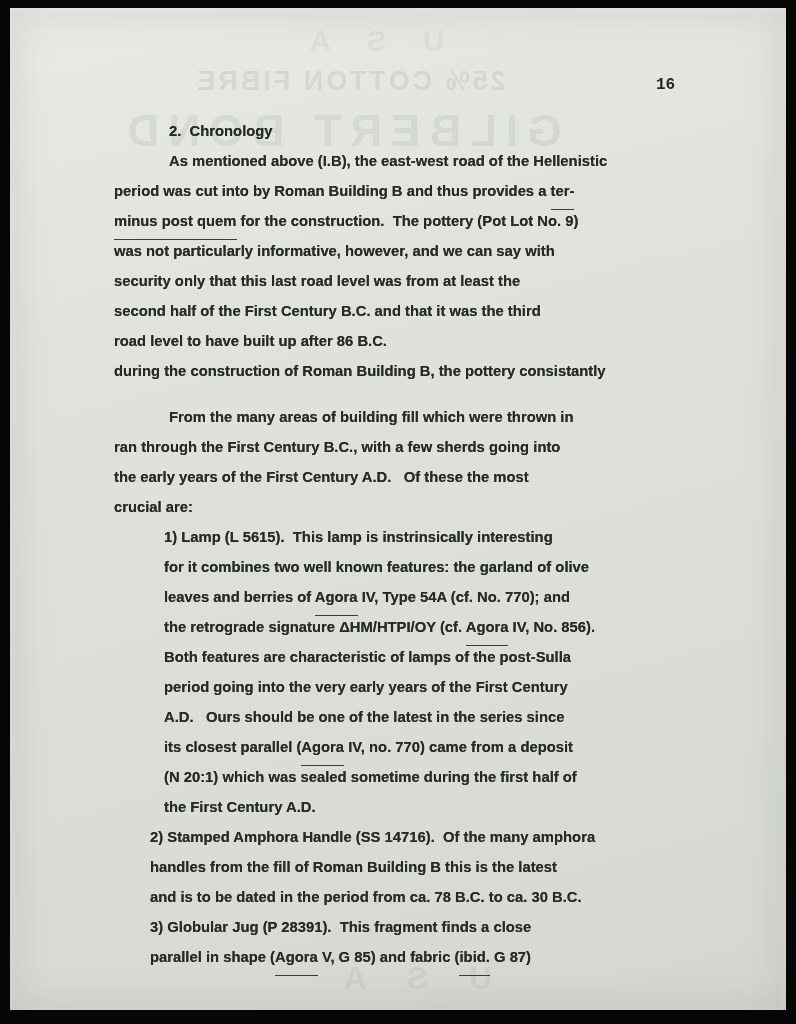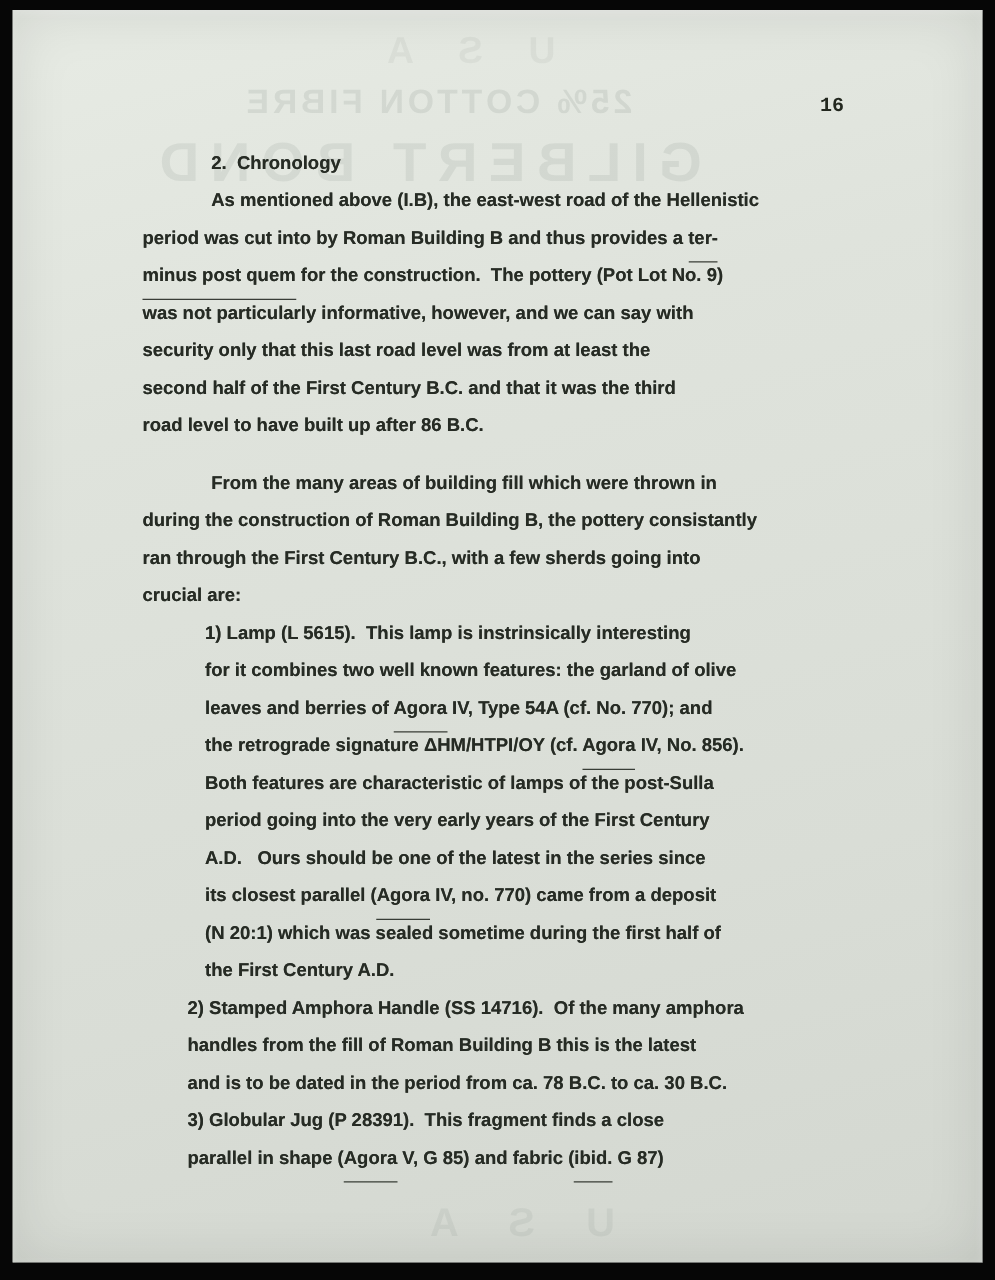--- a/index.html
+++ b/index.html
@@ -72,23 +72,24 @@
   <div class="page-number">16</div>
   <div class="text-block">
       <div class="line ind-1"><span>2.  Chronology</span></div>
       <div class="line ind-1"><span>As mentioned above (I.B), the east-west road of the Hellenistic</span></div>
       <div class="line ind-0"><span>period was cut into by Roman Building B and thus provides a </span><span class="u">ter-</span></div>
       <div class="line ind-0"><span class="u">minus post quem</span><span> for the construction.  The pottery (Pot Lot No. 9)</span></div>
       <div class="line ind-0"><span>was not particularly informative, however, and we can say with</span></div>
       <div class="line ind-0"><span>security only that this last road level was from at least the</span></div>
       <div class="line ind-0"><span>second half of the First Century B.C. and that it was the third</span></div>
       <div class="line ind-0"><span>road level to have built up after 86 B.C.</span></div>
+      <div class="line ind-0"><span>during the construction of Roman Building B, the pottery consistantly</span></div>
       <div class="line ind-1 gap"><span>From the many areas of building fill which were thrown in</span></div>
-      <div class="line ind-0"><span>during the construction of Roman Building B, the pottery consistantly</span></div>
       <div class="line ind-0"><span>ran through the First Century B.C., with a few sherds going into</span></div>
+      <div class="line ind-0"><span>the early years of the First Century A.D.   Of these the most</span></div>
       <div class="line ind-0"><span>crucial are:</span></div>
       <div class="line ind-2"><span>1) Lamp (L 5615).  This lamp is instrinsically interesting</span></div>
       <div class="line ind-2"><span>for it combines two well known features: the garland of olive</span></div>
       <div class="line ind-2"><span>leaves and berries of </span><span class="u">Agora</span><span> IV, Type 54A (cf. No. 770); and</span></div>
       <div class="line ind-2"><span>the retrograde signature ΔHM/HTPI/OY (cf. </span><span class="u">Agora</span><span> IV, No. 856).</span></div>
       <div class="line ind-2"><span>Both features are characteristic of lamps of the post-Sulla</span></div>
       <div class="line ind-2"><span>period going into the very early years of the First Century</span></div>
       <div class="line ind-2"><span>A.D.   Ours should be one of the latest in the series since</span></div>
       <div class="line ind-2"><span>its closest parallel (</span><span class="u">Agora</span><span> IV, no. 770) came from a deposit</span></div>
       <div class="line ind-2"><span>(N 20:1) which was sealed sometime during the first half of</span></div>

